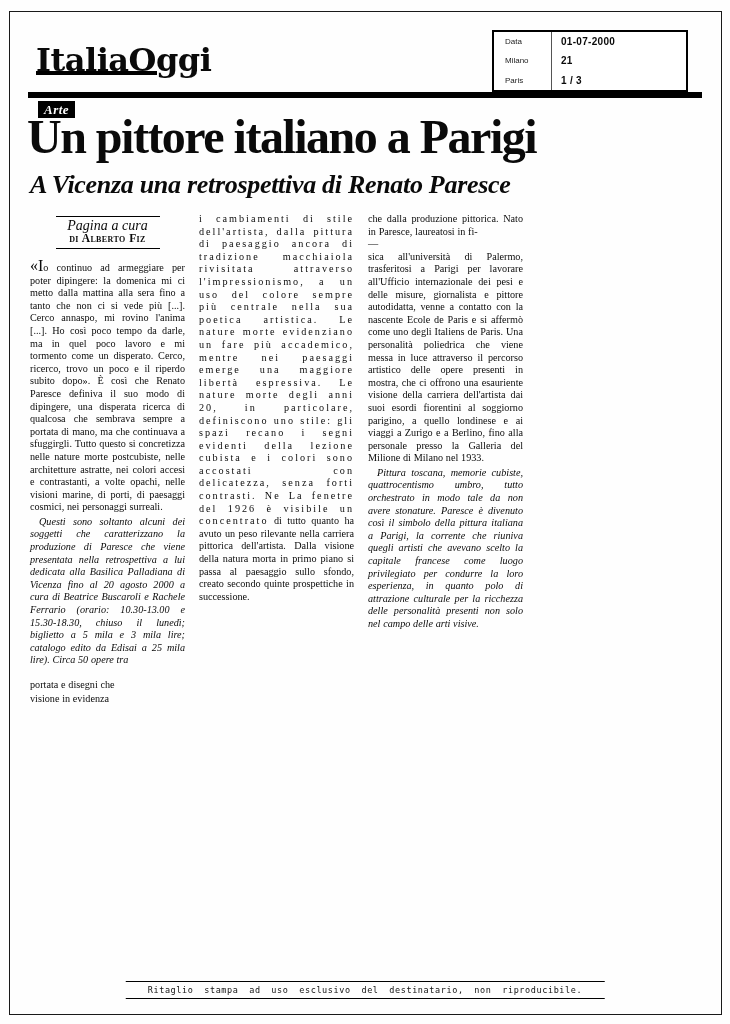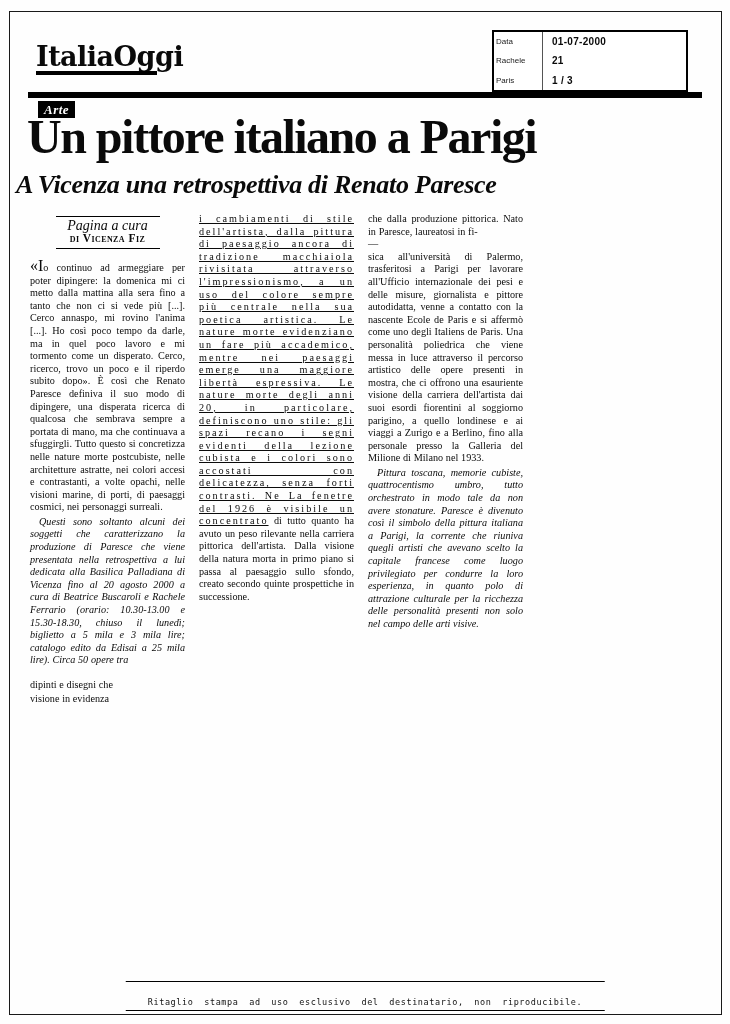--- a/index.html
+++ b/index.html
@@ -10,130 +10,130 @@
   }
   .frame {
     position:absolute; left:9px; top:11px; width:711px; height:1002px;
     border:1px solid #1a1a1a; pointer-events:none;
   }
 
   
   .masthead {
     position:absolute; left:36px; top:41px;
     font-family:"DejaVu Serif", serif; font-weight:bold;
-    font-size:27px; letter-spacing:-0.5px;
+    font-size:32px; letter-spacing:-0.5px;
   }
   .masthead-rule {
     position:absolute; left:36px; top:71px; width:121px; height:4px; background:#000;
   }
 
   
   .meta-box {
     position:absolute; left:492px; top:30px; width:192px; height:58px;
     border:2px solid #000; background:#fff;
     display:grid; grid-template-rows:repeat(3, 1fr);
     font-family:"Liberation Sans", sans-serif;
   }
   .meta-row { display:flex; align-items:stretch; }
   .meta-label {
     width:46px; font-size:8px; color:#222; display:flex; align-items:center;
-    padding-left:2px;
+    padding-left:11px;
   }
   .meta-value {
     flex:1; border-left:1px solid #555; font-size:10px; font-weight:bold;
     display:flex; align-items:center; padding-left:9px; letter-spacing:0.3px;
   }
 
   
   .top-rule { position:absolute; left:28px; top:92px; width:674px; height:6px; background:#000; }
   .kicker {
     position:absolute; left:38px; top:101px; background:#000; color:#fff;
     font-style:italic; font-weight:bold; font-size:13px; line-height:17px;
     padding:0 6px; letter-spacing:0.5px;
   }
   .headline {
     position:absolute; left:27px; top:112px; margin:0;
     font-size:48px; font-weight:bold; letter-spacing:-1.5px; line-height:1.05;
     white-space:nowrap;
   }
   .subheadline {
-    position:absolute; left:16px; top:170px; margin:0;
+    position:absolute; left:30px; top:170px; margin:0;
     font-size:26px; font-weight:bold; font-style:italic; letter-spacing:-0.3px;
     white-space:nowrap;
   }
 
   
   .body { position:absolute; left:30px; top:213px; width:494px; display:flex; gap:14px; }
   .col {
     width:155px; font-size:10.2px; line-height:12.6px; text-align:justify;
     hyphens:auto; -webkit-hyphens:auto; word-spacing:0.2px;
   }
   .byline {
     width:104px; margin:3px auto 9px; text-align:center;
     border-top:1px solid #000; border-bottom:1px solid #000; padding:2px 0 3px;
   }
   .byline-1 { font-style:italic; font-size:14px; line-height:13px; }
   .byline-2 { font-weight:bold; font-size:11.5px; line-height:13px; font-variant:small-caps; letter-spacing:0.4px; }
   .para { margin:0; }
   .para.indent { text-indent:9px; margin-top:2px;font-style:italic; }
   .leadin { font-size:16px; line-height:1; }
-  .tracked { letter-spacing:2px;text-decoration:underline; }
+  .tracked { letter-spacing:2px; }
   .fragment { margin-top:11px; text-align:left; }
   .fragment div { line-height:13.5px; }
   .dash-line { height:12.6px; text-align:left; }
 
   
   .footer-notice {
     position:absolute; left:50%; top:981px; transform:translateX(-50%);
     font-family:"DejaVu Sans Mono", monospace; font-size:8.5px; color:#111;
     letter-spacing:0.6px; word-spacing:5px; white-space:nowrap;
-    border-top:1px solid #000; border-bottom:1px solid #000; padding:15px 22px 3px;
+    border-top:1px solid #000; border-bottom:1px solid #000; padding:3px 22px 3px;
   }
 </style>
 </head>
 <body>
 
 <div class="page">
   <div class="frame"></div>
 
   <div class="masthead">ItaliaOggi</div>
   <div class="masthead-rule"></div>
 
   <div class="meta-box">
     <div class="meta-row">
       <span class="meta-label">Data</span>
       <span class="meta-value">01-07-2000</span>
     </div>
     <div class="meta-row">
-      <span class="meta-label">Rachele</span>
+      <span class="meta-label">Milano</span>
       <span class="meta-value">21</span>
     </div>
     <div class="meta-row">
       <span class="meta-label">Paris</span>
       <span class="meta-value">1 / 3</span>
     </div>
   </div>
 
   <div class="top-rule"></div>
 
   <div class="kicker">Arte</div>
   <h1 class="headline">Un pittore italiano a Parigi</h1>
   <h2 class="subheadline">A Vicenza una retrospettiva di Renato Paresce</h2>
 
   <div class="body">
 
     <div class="col">
       <div class="byline">
         <div class="byline-1">Pagina a cura</div>
-        <div class="byline-2">di Vicenza Fiz</div>
+        <div class="byline-2">di Alberto Fiz</div>
       </div>
       <p class="para"><span class="leadin">«I</span><span>o continuo ad armeggiare per poter dipingere: la domenica mi ci metto dalla mattina alla sera fino a tanto che non ci si vede più [...]. Cerco annaspo, mi rovino l'anima [...]. Ho così poco tempo da darle, ma in quel poco lavoro e mi tormento come un disperato. Cerco, ricerco, trovo un poco e il riperdo subito dopo». È così che Renato Paresce definiva il suo modo di dipingere, una disperata ricerca di qualcosa che sembrava sempre a portata di mano, ma che continuava a sfuggirgli. Tutto questo si concretizza nelle nature morte postcubiste, nelle architetture astratte, nei colori accesi e contrastanti, a volte opachi, nelle visioni marine, di porti, di paesaggi cosmici, nei personaggi surreali.</span></p>
       <p class="para indent">Questi sono soltanto alcuni dei soggetti che caratterizzano la produzione di Paresce che viene presentata nella retrospettiva a lui dedicata alla Basilica Palladiana di Vicenza fino al 20 agosto 2000 a cura di Beatrice Buscaroli e Rachele Ferrario (orario: 10.30-13.00 e 15.30-18.30, chiuso il lunedì; biglietto a 5 mila e 3 mila lire; catalogo edito da Edisai a 25 mila lire). Circa 50 opere tra</p>
       <div class="fragment">
-        <div>dipinti e disegni che</div>
+        <div>portata e disegni che</div>
         <div>visione in evidenza</div>
       </div>
     </div>
 
     <div class="col">
       <p class="para"><span class="tracked">i cambiamenti di stile dell'artista, dalla pittura di paesaggio ancora di tradizione macchiaiola rivisitata attraverso l'impressionismo, a un uso del colore sempre più centrale nella sua poetica artistica. Le nature morte evidenziano un fare più accademico, mentre nei paesaggi emerge una maggiore libertà espressiva. Le nature morte degli anni 20, in particolare, definiscono uno stile: gli spazi recano i segni evidenti della lezione cubista e i colori sono accostati con delicatezza, senza forti contrasti. Ne La fenetre del 1926 è visibile un concentrato</span> <span>di tutto quanto ha avuto un peso rilevante nella carriera pittorica dell'artista. Dalla visione della natura morta in primo piano si passa al paesaggio sullo sfondo, creato secondo quinte prospettiche in successione.</span></p>
     </div>
 
     <div class="col">
       <p class="para">che dalla produzione pittorica. Nato in Paresce, laureatosi in fi-</p>

